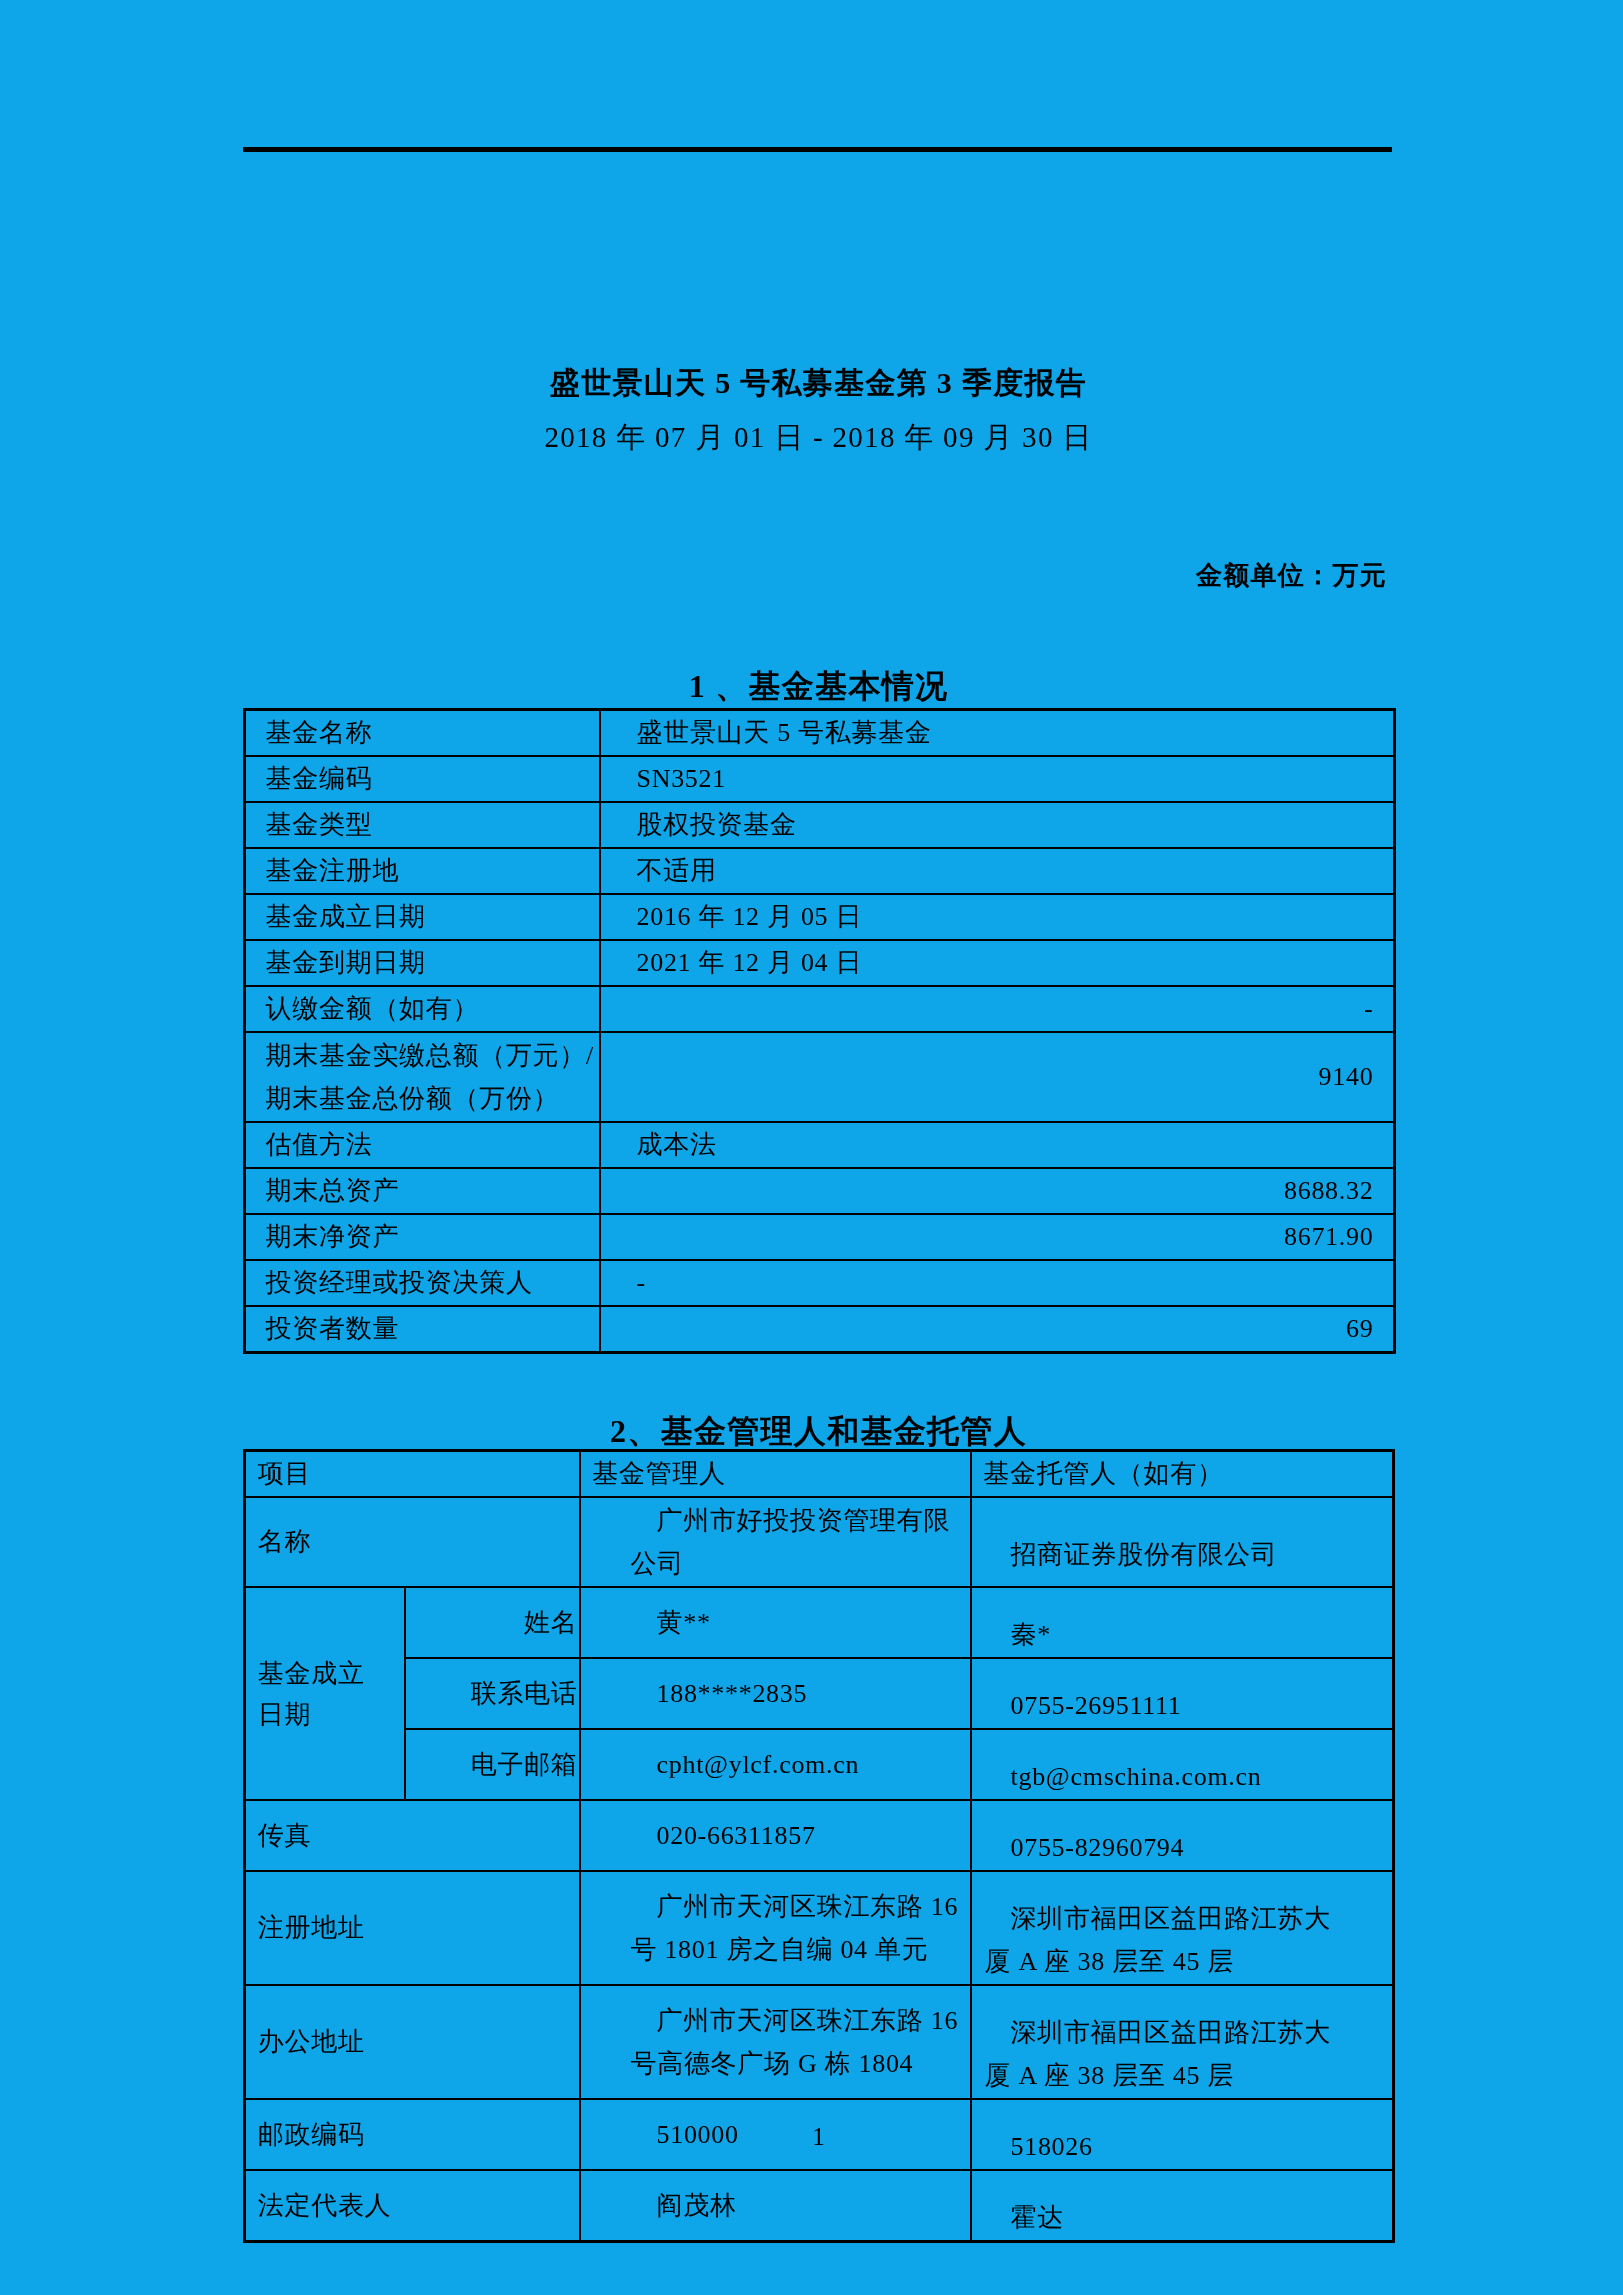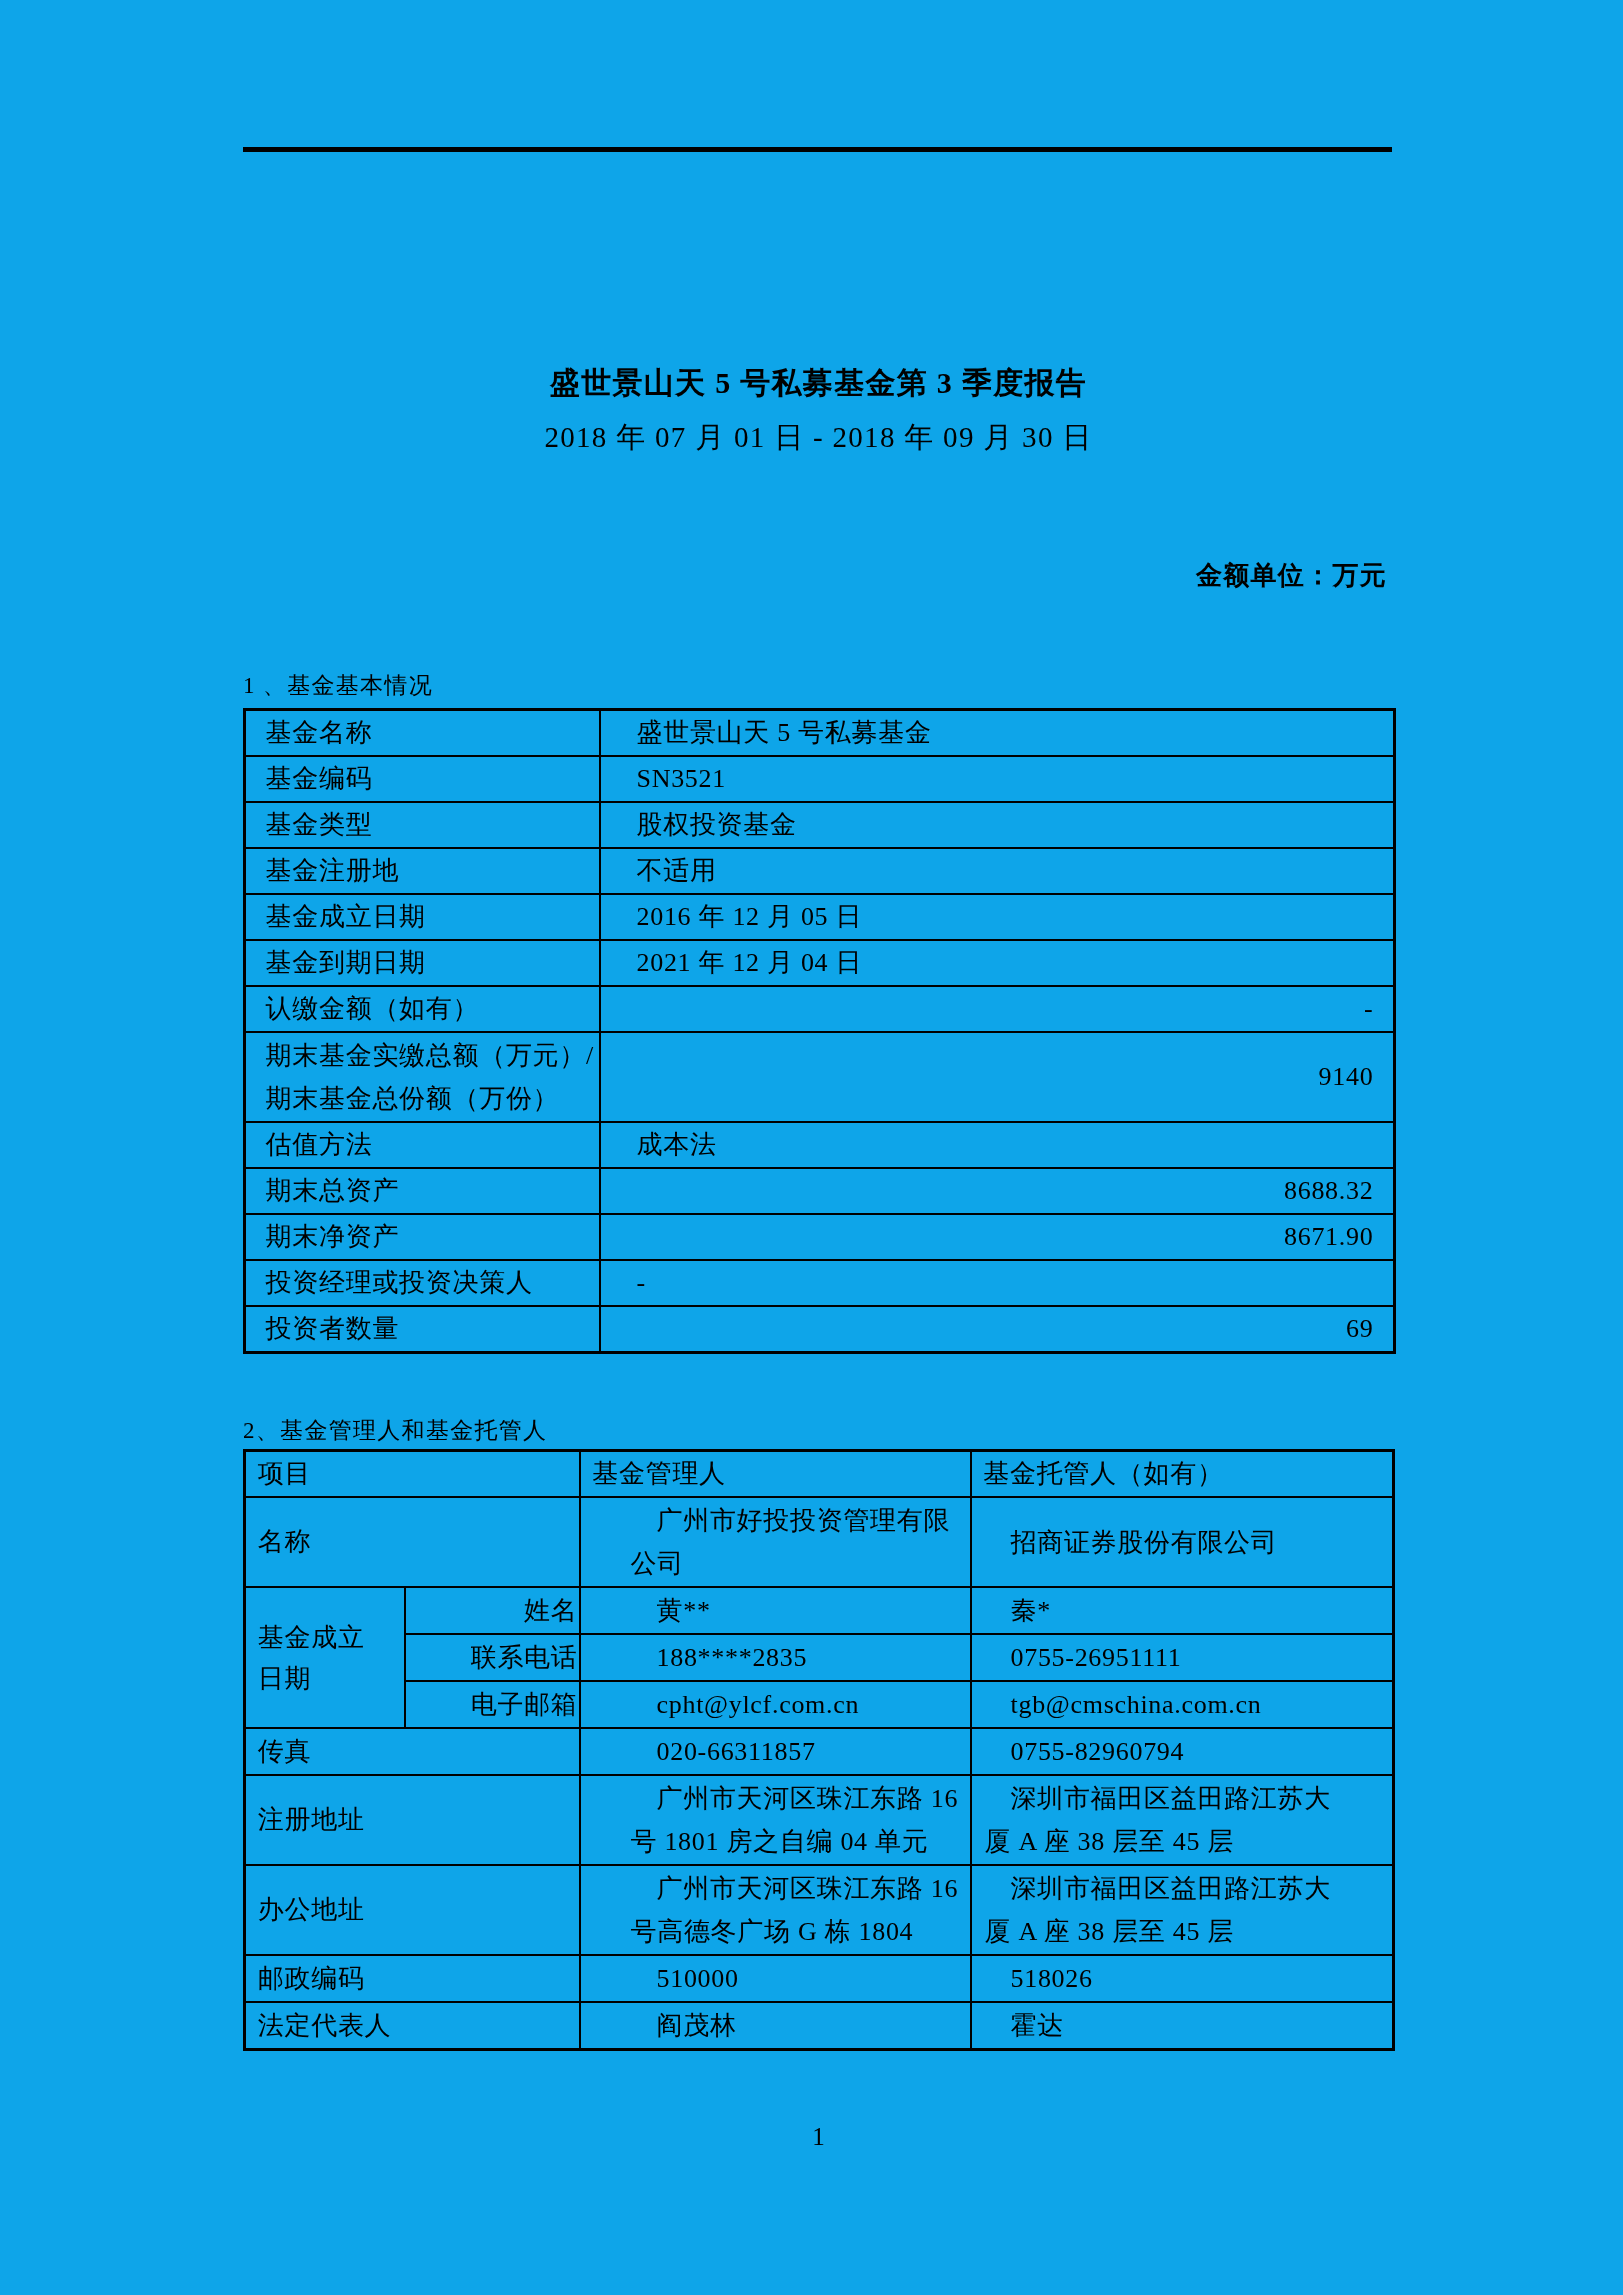--- a/index.html
+++ b/index.html
@@ -21,21 +21,21 @@
   .date-range{
     position:absolute;left:243px;top:419px;width:1151px;
     text-align:center;font-size:29px;font-weight:normal;letter-spacing:1.3px;line-height:37px;
   }
   .unit-note{
     position:absolute;left:243px;top:558px;width:1144px;
     text-align:right;font-size:26px;font-weight:bold;letter-spacing:1.3px;
   }
   .sec-heading{
     position:absolute;left:243px;width:1151px;
-    font-size:23px;font-weight:normal;letter-spacing:1.3px;line-height:34px;text-align:left;
+    font-size:32px;font-weight:bold;letter-spacing:1.3px;line-height:34px;text-align:center;
   }
   .sec1{top:669px;}
   .sec2{top:1414px;}
   table{
     position:absolute;border-collapse:collapse;table-layout:fixed;
     font-size:26px;letter-spacing:0.7px;
   }
   .t1{left:243px;top:708px;width:1151px;}
   .t2{left:243px;top:1449px;width:1151px;}
   table, .t1, .t2{border:3.9px solid #000;}
@@ -54,21 +54,21 @@
   .t2 tr.dbl{height:87px;}
   .t2 tr.last{height:44px;}
   .t2 .hd{padding-left:11.8px;text-align:left;}
   .t2 .lbl{padding-left:11.8px;text-align:left;}
   .t2 .sub{padding-left:17px;text-align:right;}
   .t2 .grp{padding-left:11.8px;text-align:left;}
   .grpw{width:113px;line-height:41px;}
   .t2 .val{padding-left:13px;text-align:left;}
   .cw{text-indent:26px;line-height:43px;}
   .cw-m{max-width:344px;margin-left:37px;}
-  .cw-c{max-width:357px;}
+  .cw-c{max-width:357px;margin-top:24px;}
   .page-number{
     position:absolute;left:243px;top:2123px;width:1151px;
     text-align:center;font-size:25px;
   }
 </style>
 </head>
 <body>
 
 <div class="page">
 

